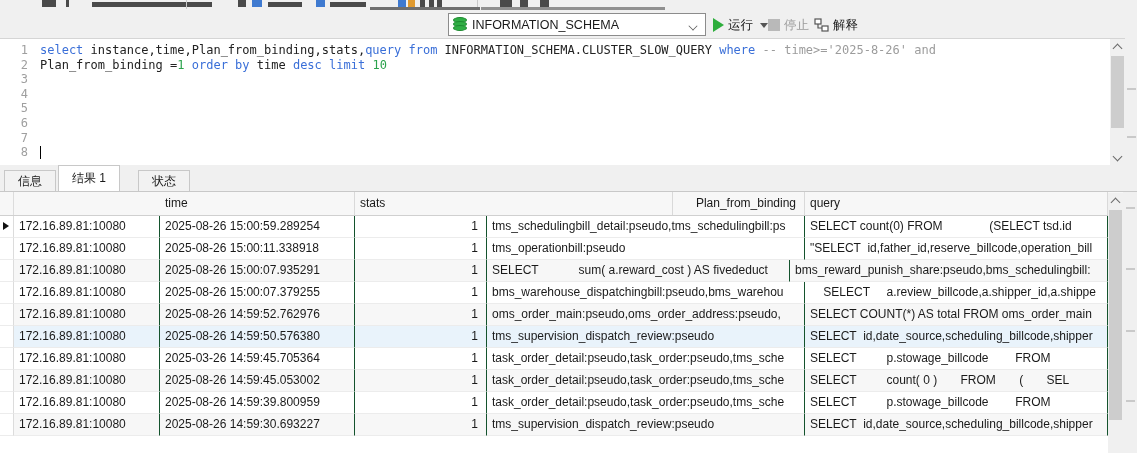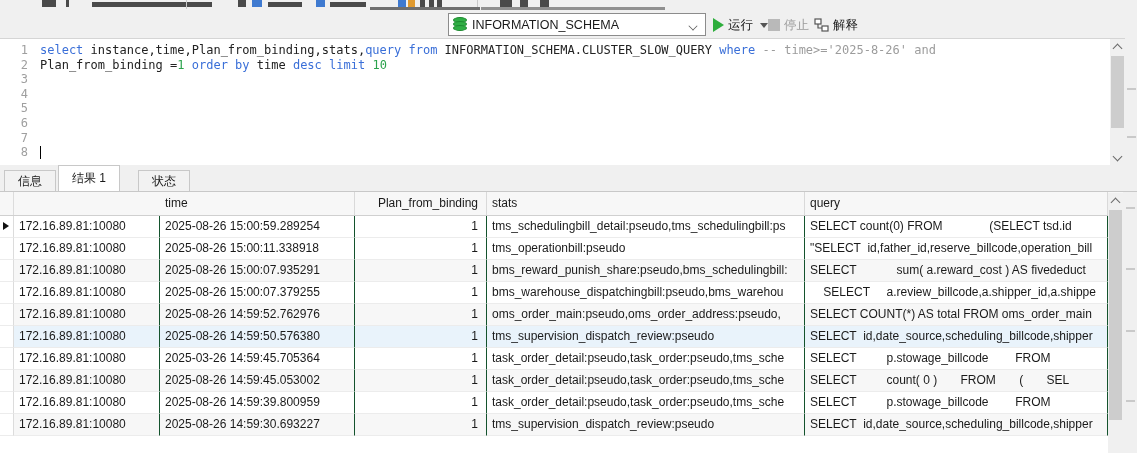--- a/index.html
+++ b/index.html
@@ -182,22 +182,22 @@
       <div class="rtab" style="left: 4px;">信息</div>
       <div class="rtab active" style="left: 58px;">结果 1</div>
       <div class="rtab" style="left: 138px;">状态</div>
     </div>
 
   <div class="grid">
     <div class="g-header" id="grid-header">
         <div class="g-gutter"></div>
         <div class="g-cell c-inst selcol">instance</div>
         <div class="g-cell c-time">time</div>
+        <div class="g-cell c-stats">stats</div>
         <div class="g-cell c-plan">Plan_from_binding</div>
-        <div class="g-cell c-stats">stats</div>
         <div class="g-cell c-query">query</div>
       </div>
     <div id="grid-body">
         <div class="g-row">
           <div class="g-gutter">
             <span class="row-marker"></span>
           </div>
           <div class="g-cell c-inst">172.16.89.81:10080</div>
           <div class="g-cell c-time">2025-08-26 15:00:59.289254</div>
           <div class="g-cell c-plan">1</div>
@@ -210,22 +210,22 @@
           <div class="g-cell c-time">2025-08-26 15:00:11.338918</div>
           <div class="g-cell c-plan">1</div>
           <div class="g-cell c-stats">tms_operationbill:pseudo</div>
           <div class="g-cell c-query">"SELECT  id,father_id,reserve_billcode,operation_bill</div>
         </div>
         <div class="g-row shade">
           <div class="g-gutter"></div>
           <div class="g-cell c-inst">172.16.89.81:10080</div>
           <div class="g-cell c-time">2025-08-26 15:00:07.935291</div>
           <div class="g-cell c-plan">1</div>
+          <div class="g-cell c-query">SELECT            sum( a.reward_cost ) AS fivededuct</div>
           <div class="g-cell c-stats">bms_reward_punish_share:pseudo,bms_schedulingbill:</div>
-          <div class="g-cell c-query">SELECT            sum( a.reward_cost ) AS fivededuct</div>
         </div>
         <div class="g-row">
           <div class="g-gutter"></div>
           <div class="g-cell c-inst">172.16.89.81:10080</div>
           <div class="g-cell c-time">2025-08-26 15:00:07.379255</div>
           <div class="g-cell c-plan">1</div>
           <div class="g-cell c-stats">bms_warehouse_dispatchingbill:pseudo,bms_warehou</div>
           <div class="g-cell c-query">    SELECT     a.review_billcode,a.shipper_id,a.shippe</div>
         </div>
         <div class="g-row shade">

